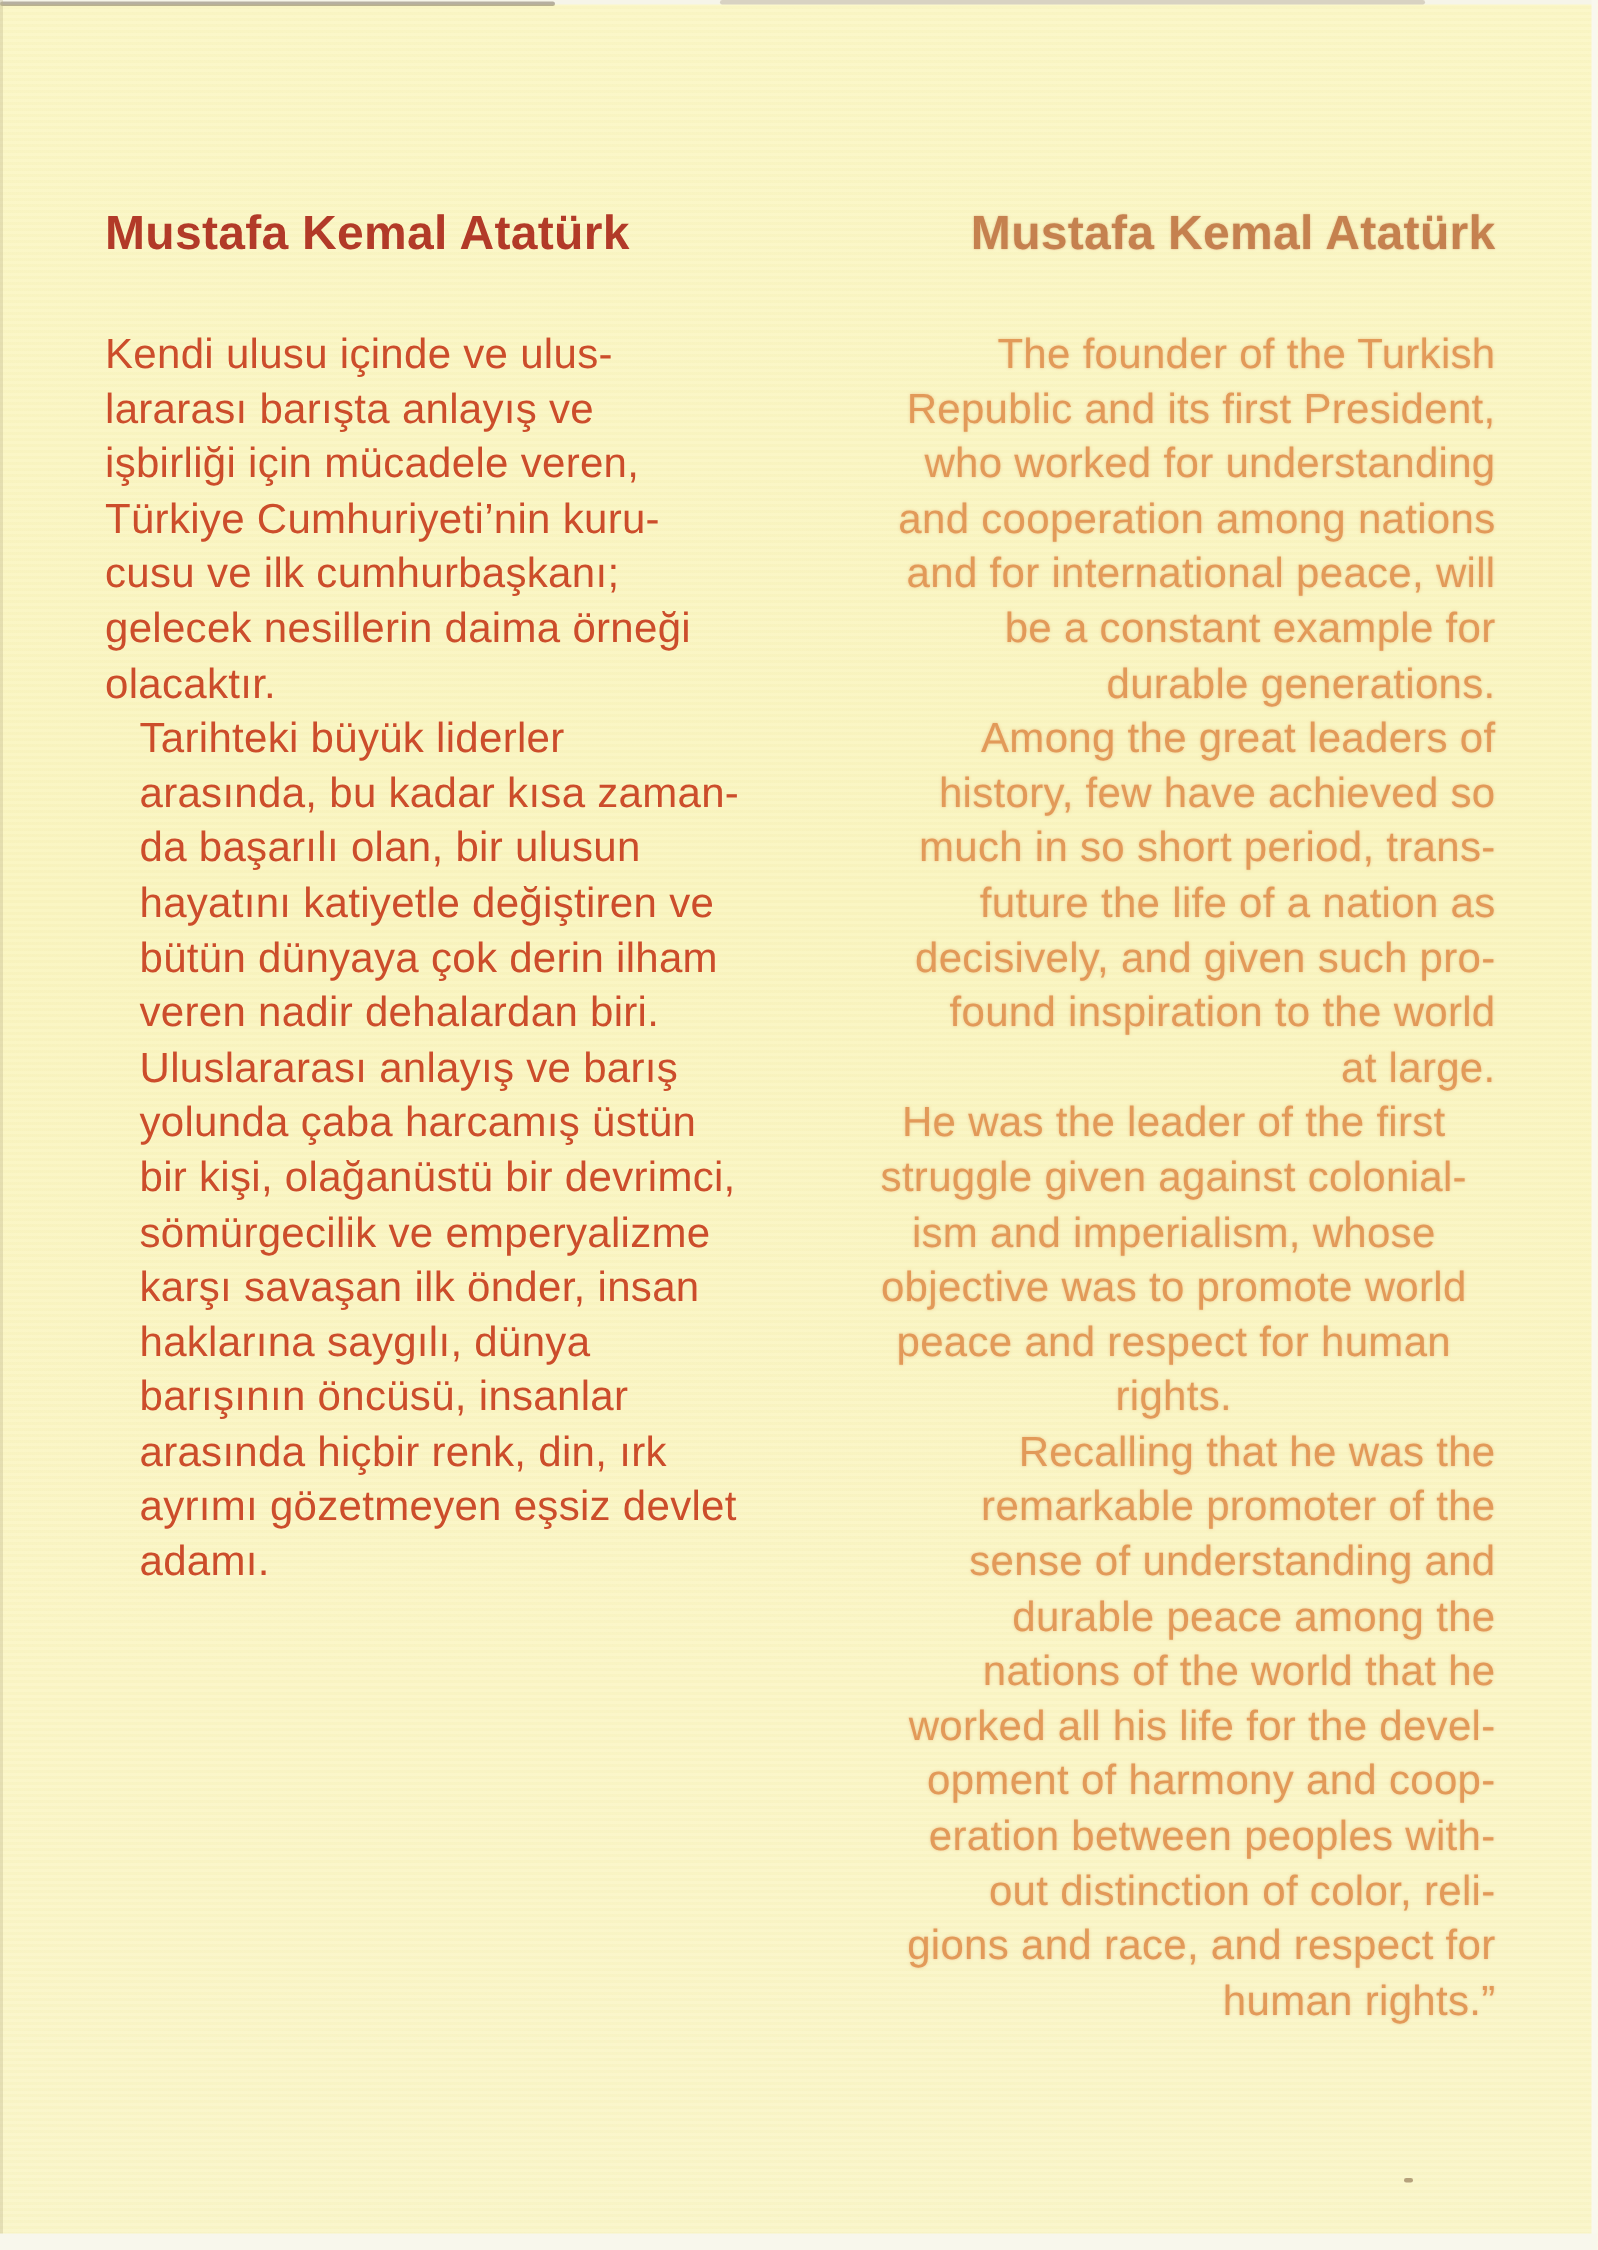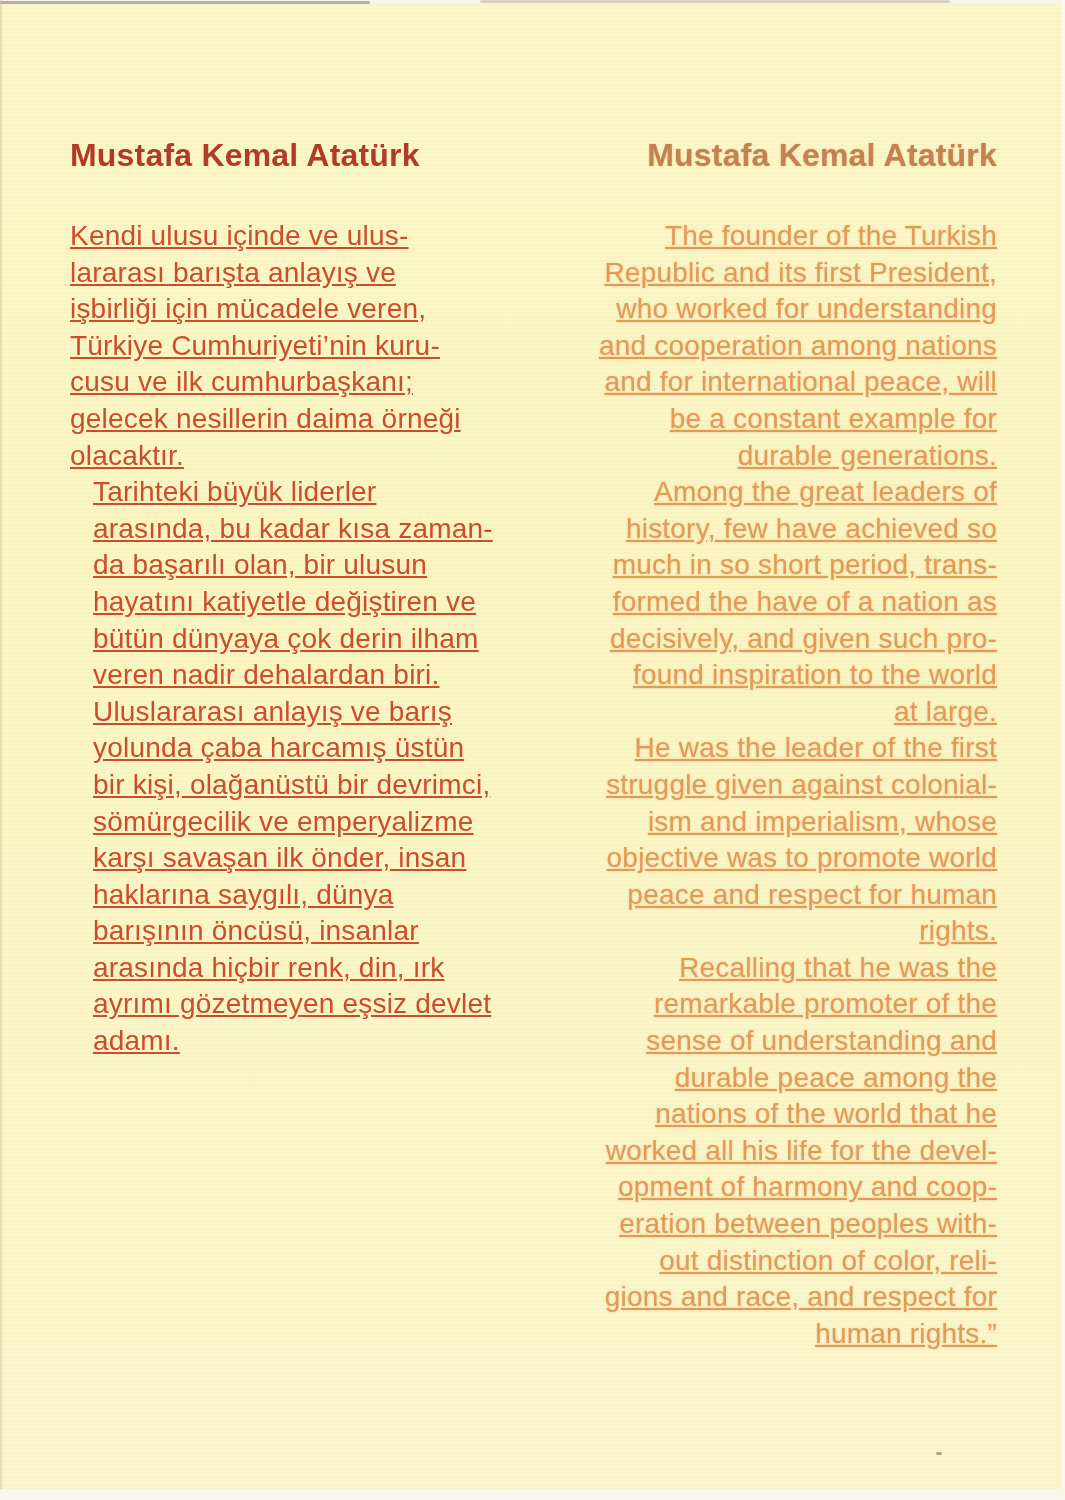--- a/index.html
+++ b/index.html
@@ -60,21 +60,20 @@
     letter-spacing: 0.2px;
   }
   .col-right h1 {
     text-shadow: 0 0 1.5px rgba(201,130,79,0.55);
   }
   .col p {
     margin: 43px 0 0 0; padding: 0;
     font-size: 28px; line-height: 36.6px;
     letter-spacing: 0.2px;
     white-space: pre-line;
-    text-decoration: underline;
   }
   .col p + p { margin-top: 0; margin-left: 23px; }
   .col-right p {
     text-shadow: 0 0 2px rgba(226,154,89,0.5);
   }
 </style>
 </head>
 <body>
 
 <div class="page">
@@ -119,25 +118,25 @@
     <p style="color: rgb(226, 154, 89);">The founder of the Turkish
 Republic and its first President,
 who worked for understanding
 and cooperation among nations
 and for international peace, will
 be a constant example for
 durable generations.</p>
     <p style="color: rgb(226, 154, 89);">Among the great leaders of
 history, few have achieved so
 much in so short period, trans-
-formed the have of a nation as
+future the life of a nation as
 decisively, and given such pro-
 found inspiration to the world
 at large.</p>
-    <p style="color: rgb(226, 154, 89);">He was the leader of the first
+    <p style="color: rgb(226, 154, 89); text-align: center;">He was the leader of the first
 struggle given against colonial-
 ism and imperialism, whose
 objective was to promote world
 peace and respect for human
 rights.</p>
     <p style="color: rgb(226, 154, 89);">Recalling that he was the
 remarkable promoter of the
 sense of understanding and
 durable peace among the
 nations of the world that he

